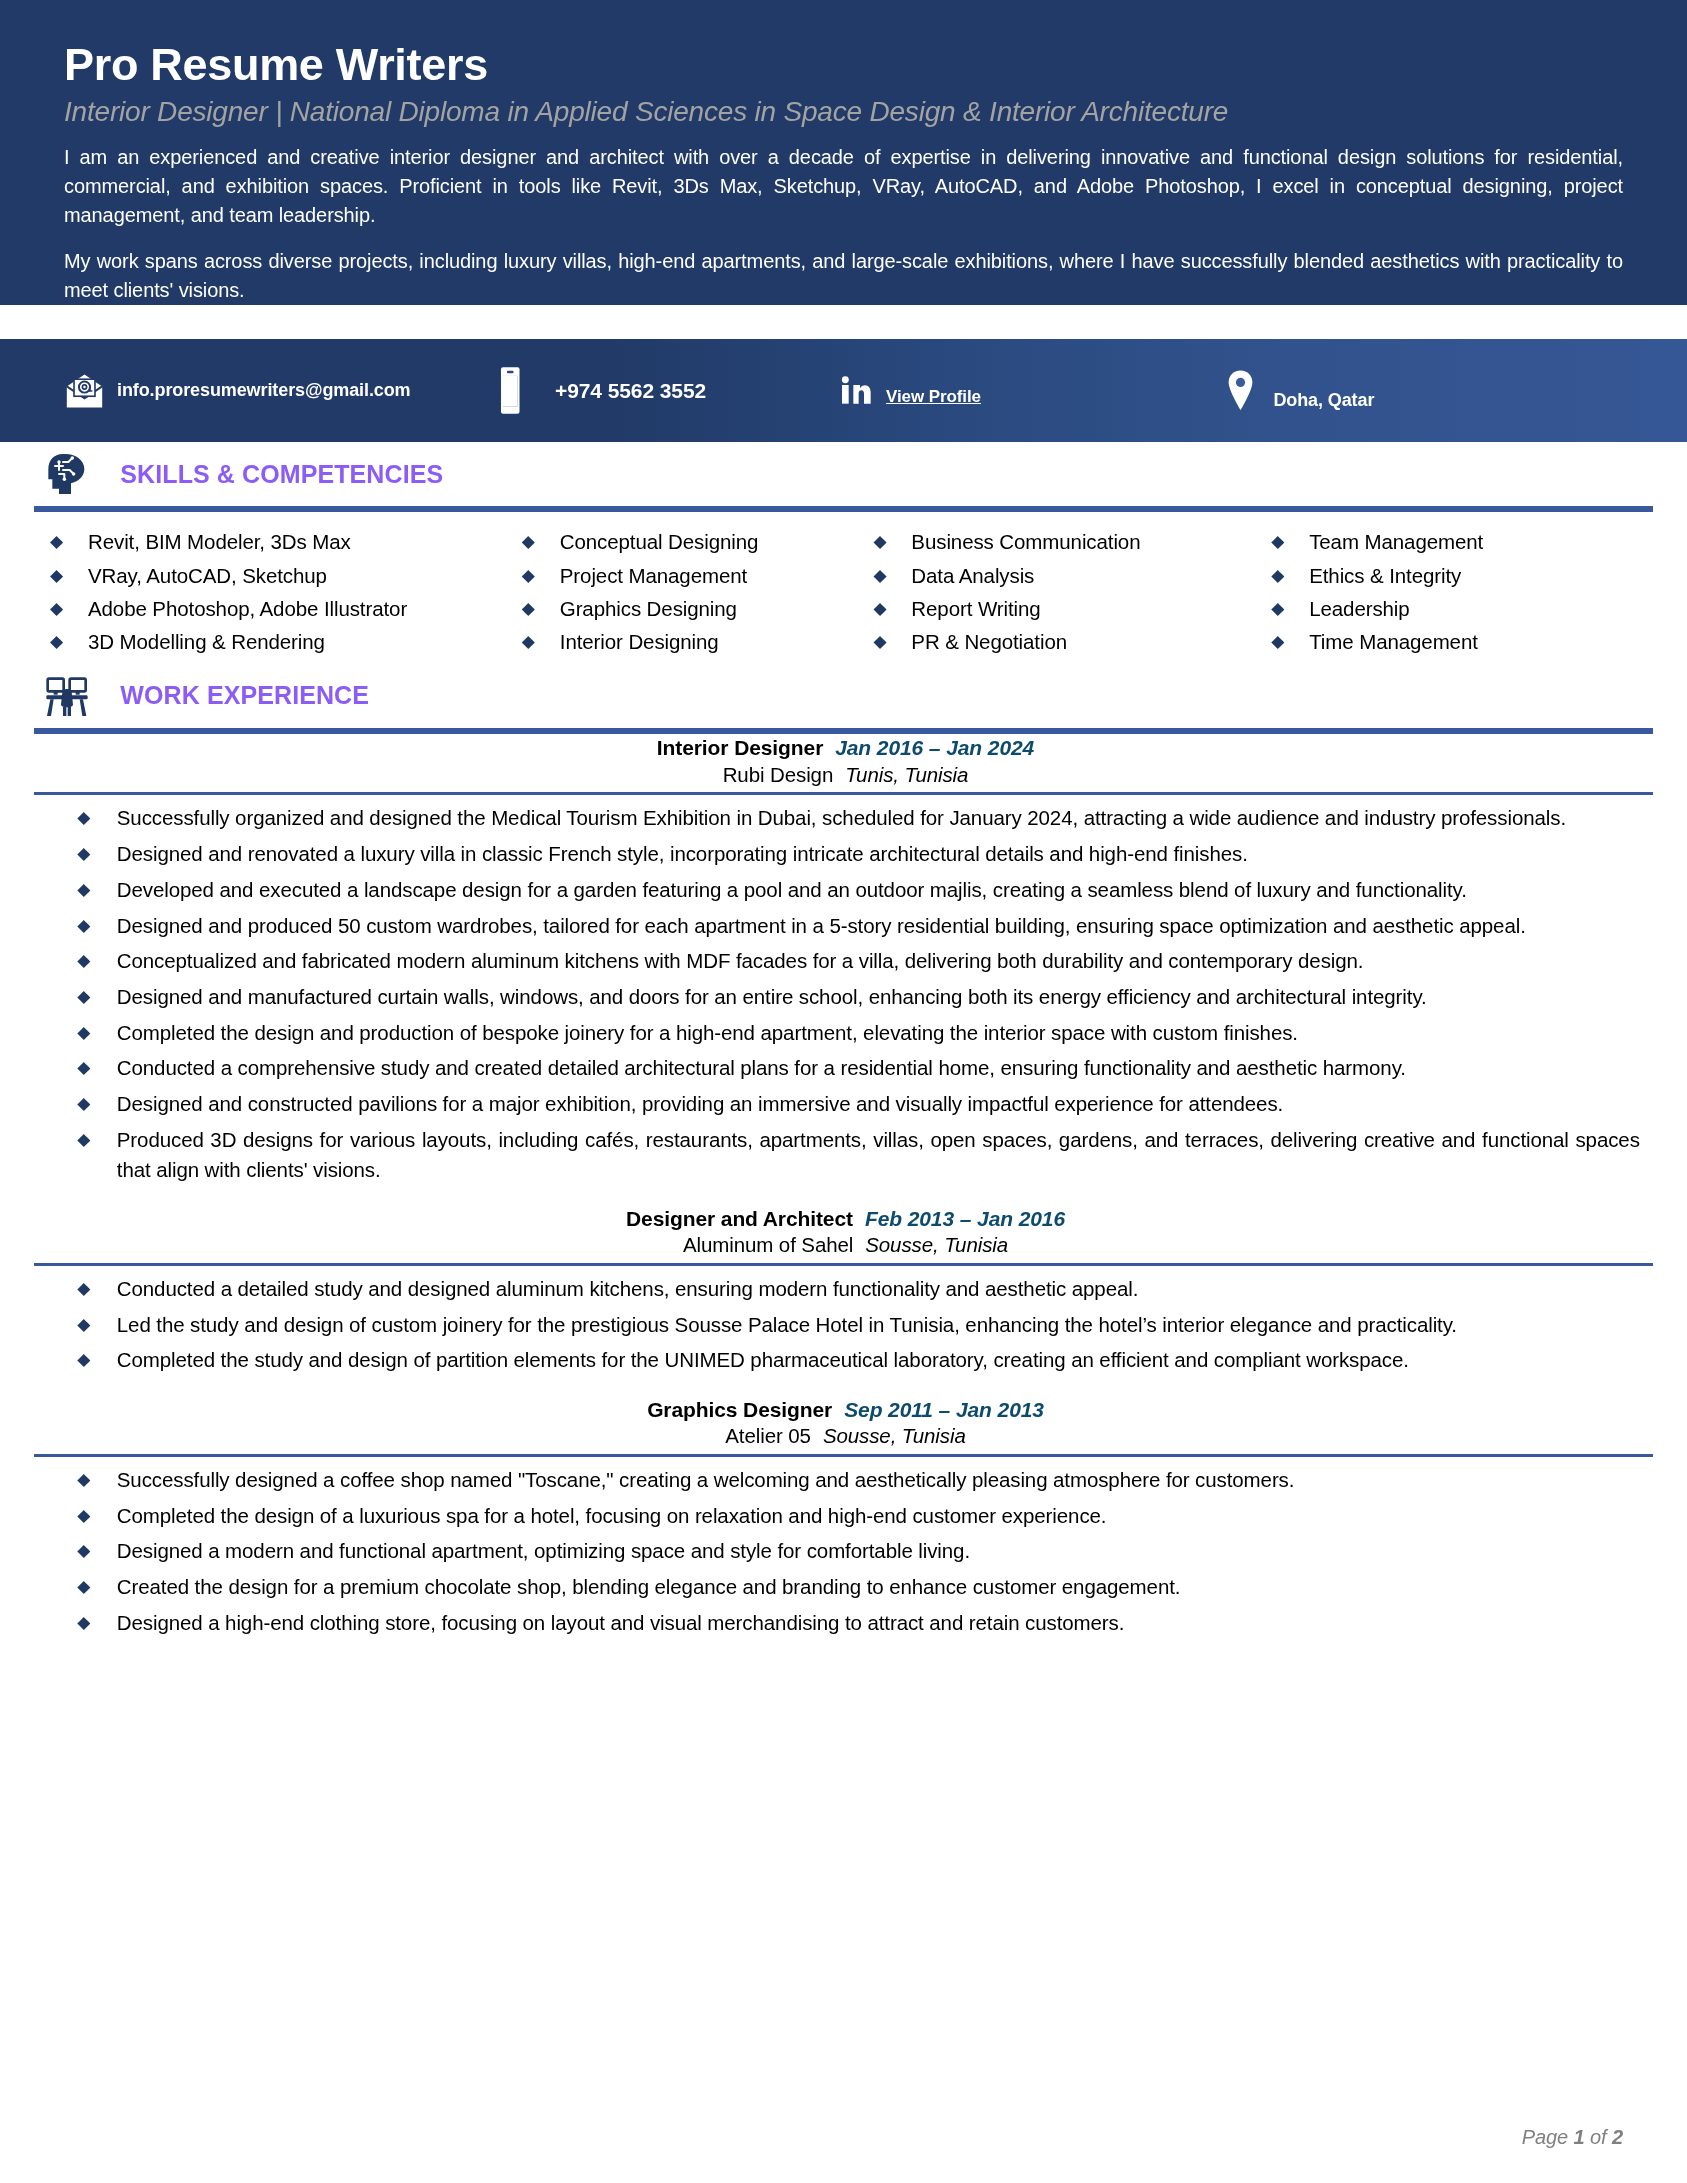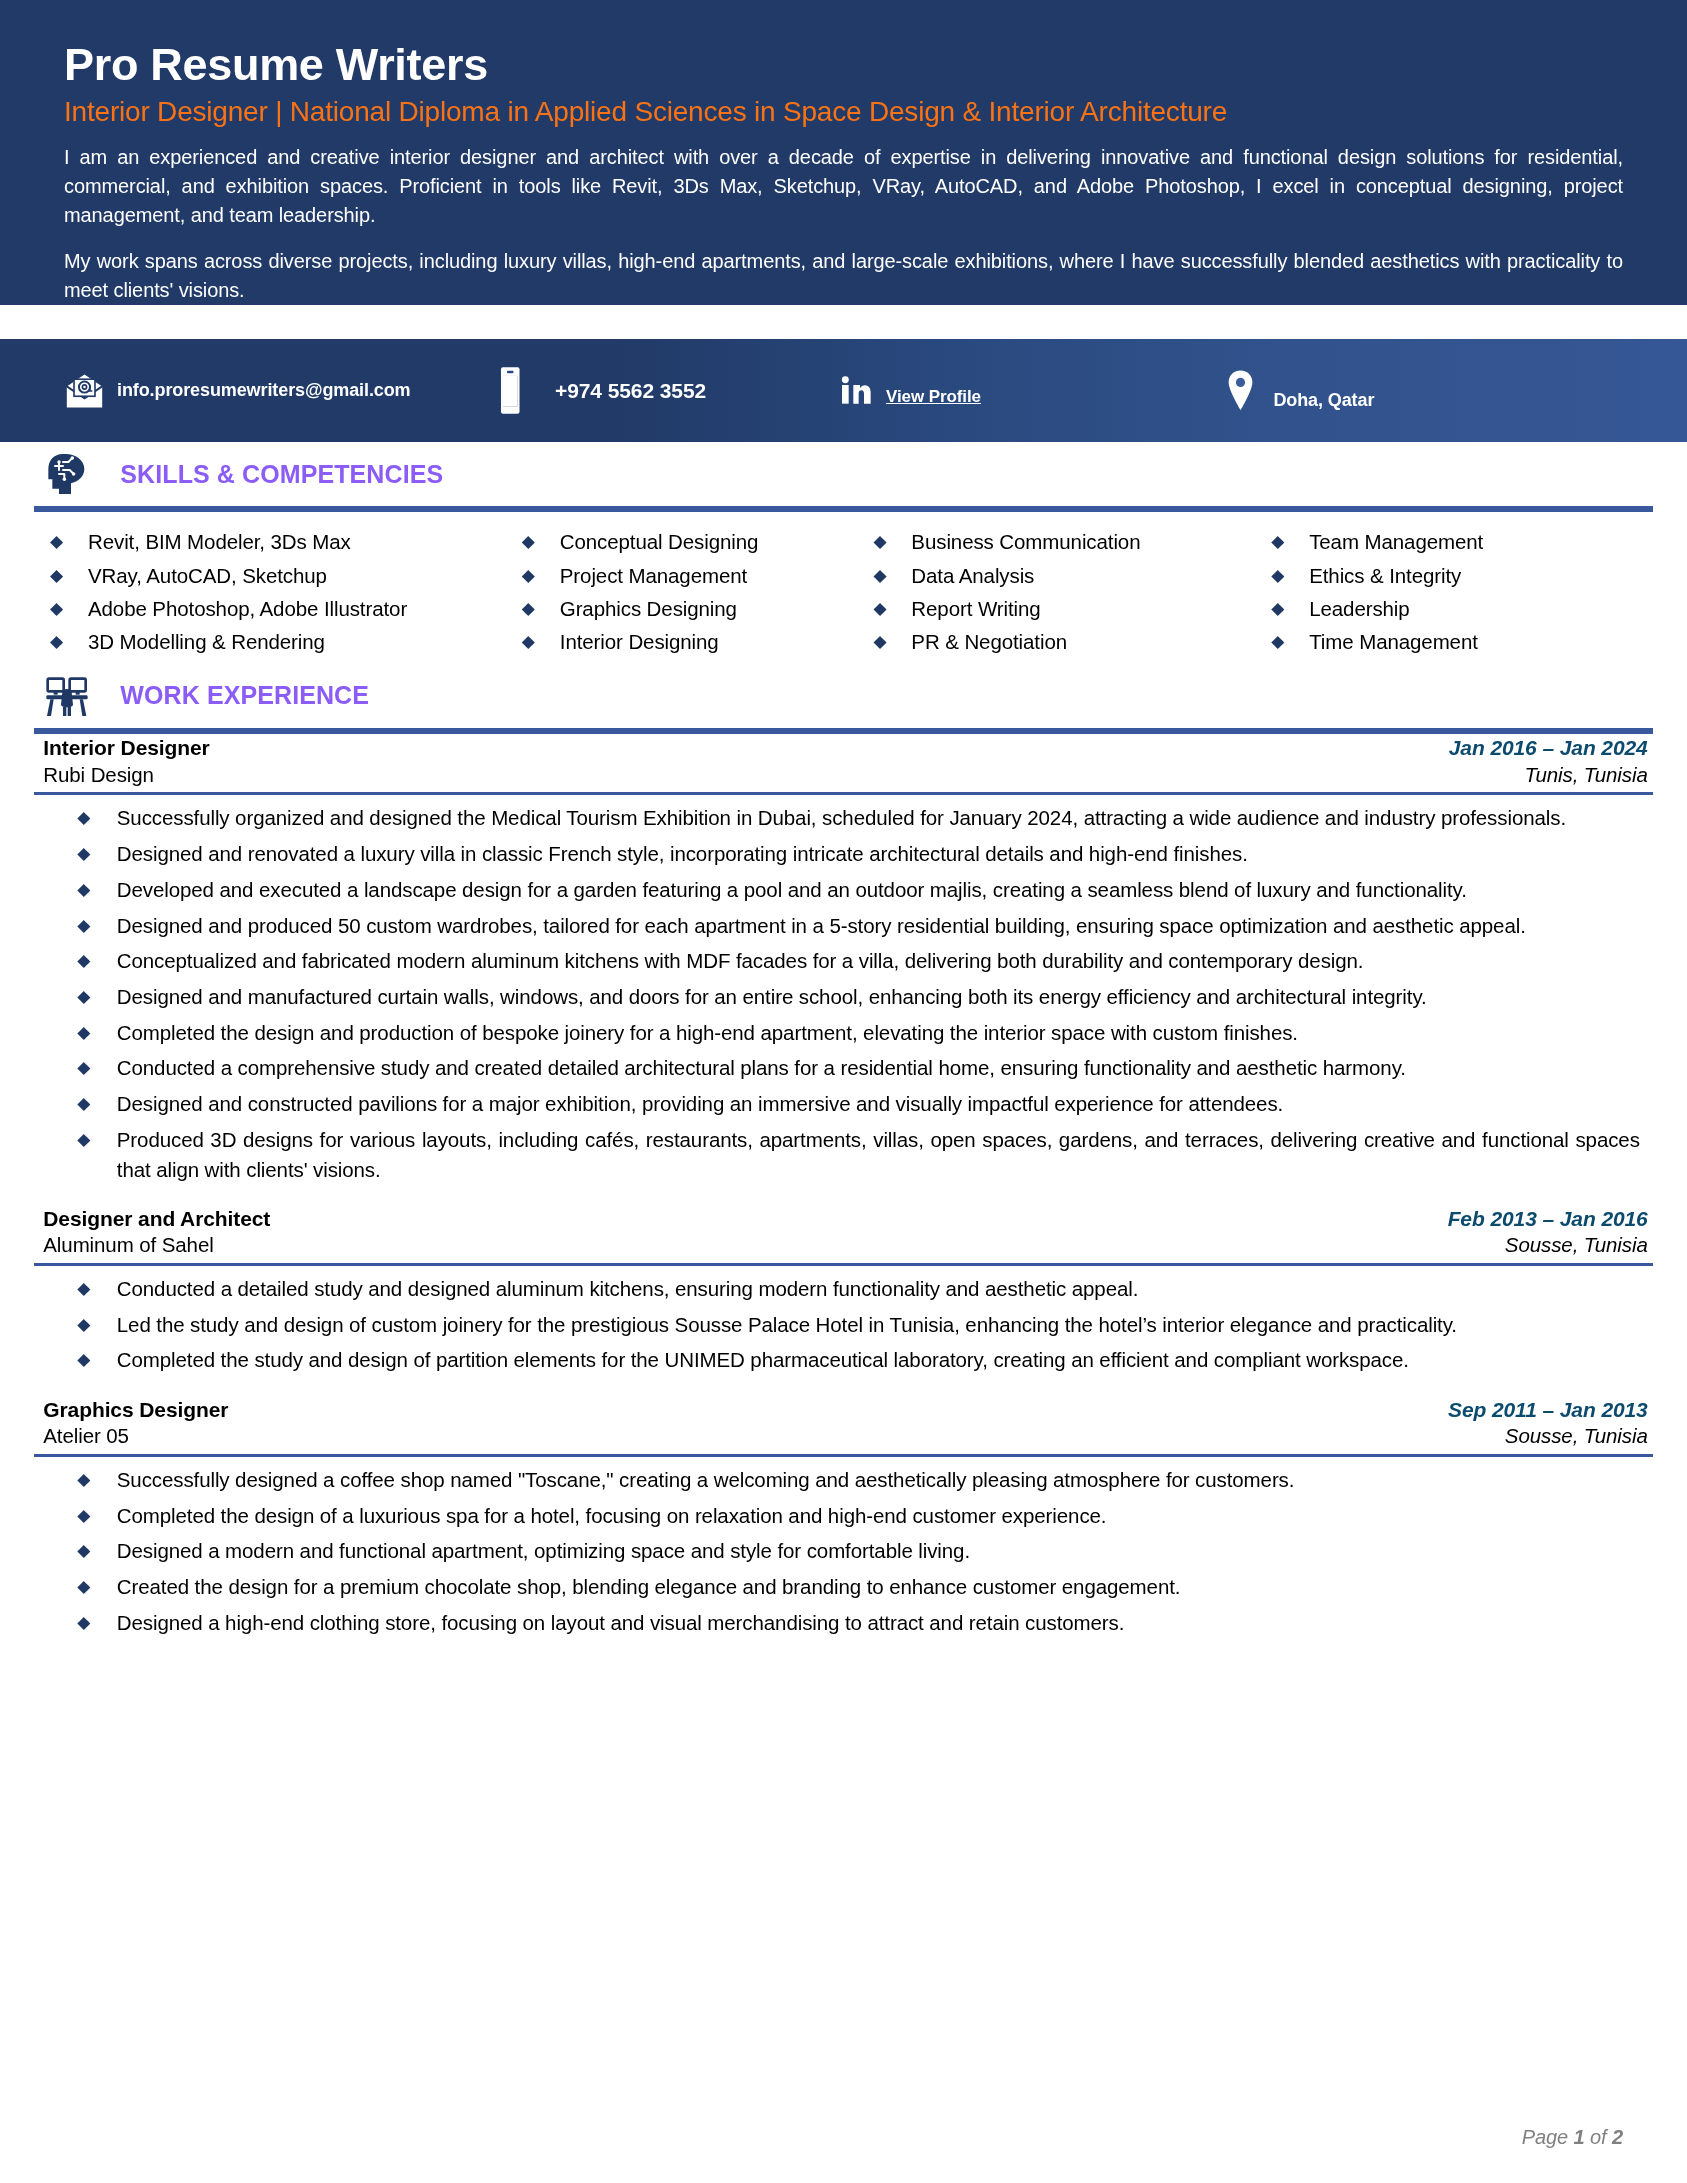--- a/index.html
+++ b/index.html
@@ -32,24 +32,25 @@
     font-weight: bold;
     color: #ffffff;
     letter-spacing: -0.3px;
     line-height: 1.08;
     font-family: "Liberation Sans", sans-serif;
   }
 
   .header-subtitle {
     font-size: 28px;
     font-weight: 400;
-    color: #f97316;
+    color: #a3a3a3;
     line-height: 1.25;
     margin-top: 4px;
     letter-spacing: -0.2px;
+    font-style: italic;
   }
 
   .header-summary {
     margin-top: 14.6px;
     font-size: 20px;
     line-height: 1.45;
     color: #ffffff;
     text-align: justify;
     max-width: 1561px;
     letter-spacing: -0.1px;
@@ -157,21 +158,21 @@
   .skill-item .s-label { white-space: nowrap; }
 
   
   .jobs { padding-top: 1.3px; }
 
   .job { margin-top: 0; }
   .job + .job { margin-top: 22.5px; }
 
   .job-row {
     display: flex;
-    justify-content: space-between;
+    justify-content: center;
     align-items: baseline;
     padding: 0 5.3px 0 9.3px;
     gap: 12px;
   }
   .job-title {
     font-size: 21px;
     font-weight: bold;
     color: #000000;
     letter-spacing: -0.1px;
   }

